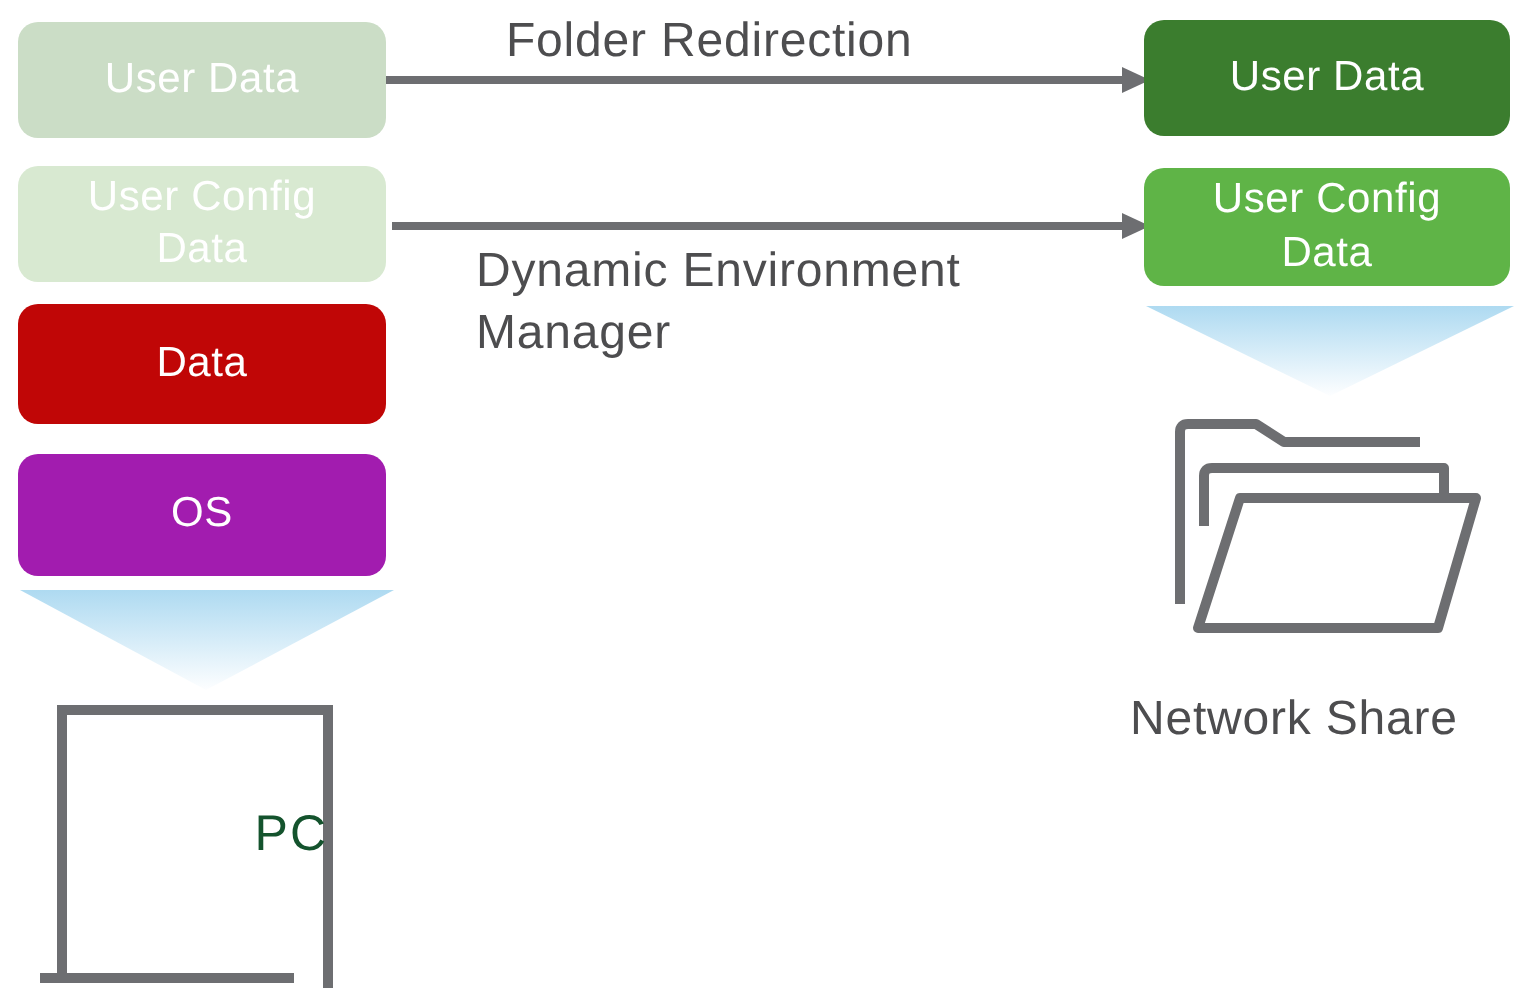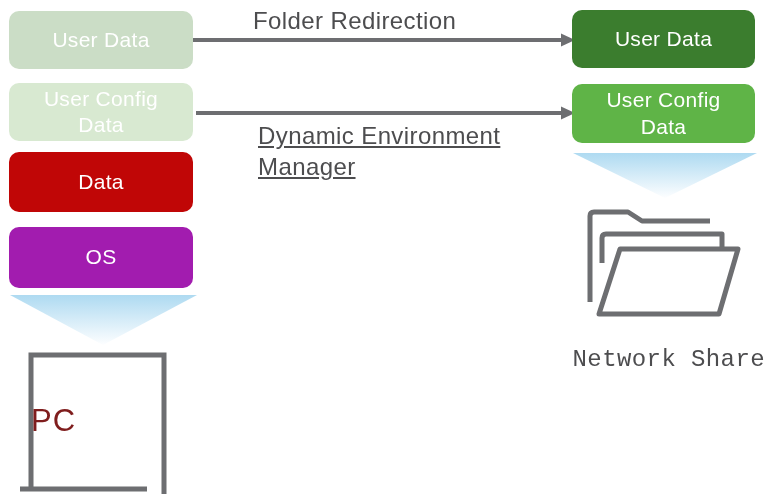--- a/index.html
+++ b/index.html
@@ -28,32 +28,32 @@
 
   .arrow-svg { position:absolute; display:block; }
   .arrow-1 { left:193px; top:32px;  }
   .arrow-2 { left:196px; top:105px; }
 
   .flow-label {
     position:absolute; color:#4d4d4f; font-size:24px; text-align:left;
     letter-spacing:0.4px; line-height:1.28;
   }
   .label-folder-redirection { left:253px; top:6px;   width:330px; }
-  .label-dem                { left:258px; top:121px; width:272px;text-decoration:underline; }
+  .label-dem                { left:238px; top:121px; width:272px; }
 
   .pc-icon-svg     { position:absolute; left:18px;  top:350px; }
   .folder-icon-svg { position:absolute; left:585px; top:207px; }
 
   .pc-label {
-    position:absolute; left:31px; top:403px; width:133px; text-align:left;
-    font-size:31px; color:#7f1d1d; letter-spacing:1px;
+    position:absolute; left:31px; top:403px; width:133px; text-align:right;
+    font-size:25px; color:#14532d; letter-spacing:1px;
   }
   .network-share-label {
-    position:absolute; left:565px; top:346px; width:200px; text-align:right;
-    font-size:24px; color:#4d4d4f; letter-spacing:0.4px;font-family:Liberation Mono, monospace;
+    position:absolute; left:565px; top:346px; width:200px; text-align:left;
+    font-size:24px; color:#4d4d4f; letter-spacing:0.4px;
   }
 </style>
 </head>
 <body>
 
 <div class="canvas">
 
   <div class="box box-user-data-left" style="background: rgb(203, 221, 198);">
     <span>User Data</span>
   </div>

